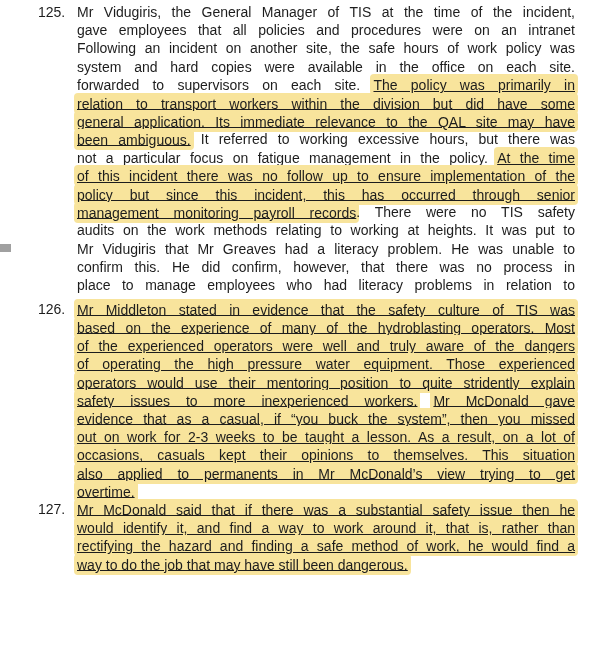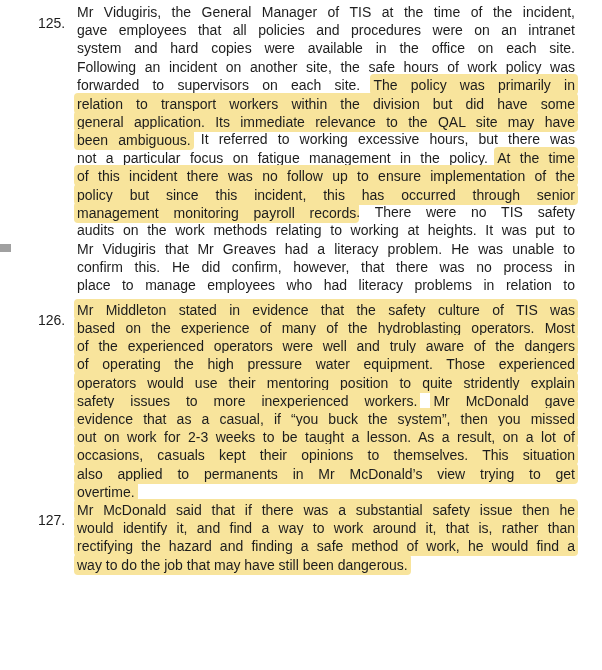--- a/index.html
+++ b/index.html
@@ -34,48 +34,49 @@
     position: relative;
     margin-left: 77px;
     margin-right: 27px;
   }
   [data-block="125-1"] { }
   [data-block="126-0"] { margin-top: 6px; }
   [data-block="127-0"] { }
   .num {
     position: absolute;
     left: -39px;
-    top: 11px;
+    top: 0;
   }
   .line {
     text-align: justify;
     text-align-last: justify;
   }
   .line.natural { text-align-last: left; }
   .hl {
     background: var(--hl-color, #f8e49c);
     border-radius: 4px;
     padding: 2.5px 3px;
     margin: 0 -3px;
     box-decoration-break: clone;
+    text-decoration: underline;
     -webkit-box-decoration-break: clone;
   }
 </style>
 </head>
 <body>
 
 <div class="page">
   <div class="marker"></div>
   <div>
       <div class="block" data-block="125-0">
         <span class="num">125.</span>
         <div class="line"><span class="run">Mr Vidugiris, the General Manager of TIS at the time of the incident,</span></div>
         <div class="line"><span class="run">gave employees that all policies and procedures were on an intranet</span></div>
+        <div class="line"><span class="run">Following an incident on another site, the safe hours of work policy was</span></div>
         <div class="line"><span class="run">system and hard copies were available in the office on each site.</span></div>
-        <div class="line"><span class="run">Following an incident on another site, the safe hours of work policy was</span></div>
         <div class="line"><span class="run">forwarded to supervisors on each site. </span><span class="hl">The policy was primarily in</span></div>
         <div class="line"><span class="hl">relation to transport workers within the division but did have some</span></div>
         <div class="line"><span class="hl">general application.  Its immediate relevance to the QAL site may have</span></div>
         <div class="line"><span class="hl">been ambiguous.</span><span class="run"> It referred to working excessive hours, but there was</span></div>
       </div>
       <div class="block" data-block="125-1">
         <div class="line"><span class="run">not a particular focus on fatigue management in the policy. </span><span class="hl">At the time</span></div>
         <div class="line"><span class="hl">of this incident there was no follow up to ensure implementation of the</span></div>
         <div class="line"><span class="hl">policy but since this incident, this has occurred through senior</span></div>
         <div class="line"><span class="hl">management monitoring payroll records</span><span class="run">.  There were no TIS safety</span></div>

